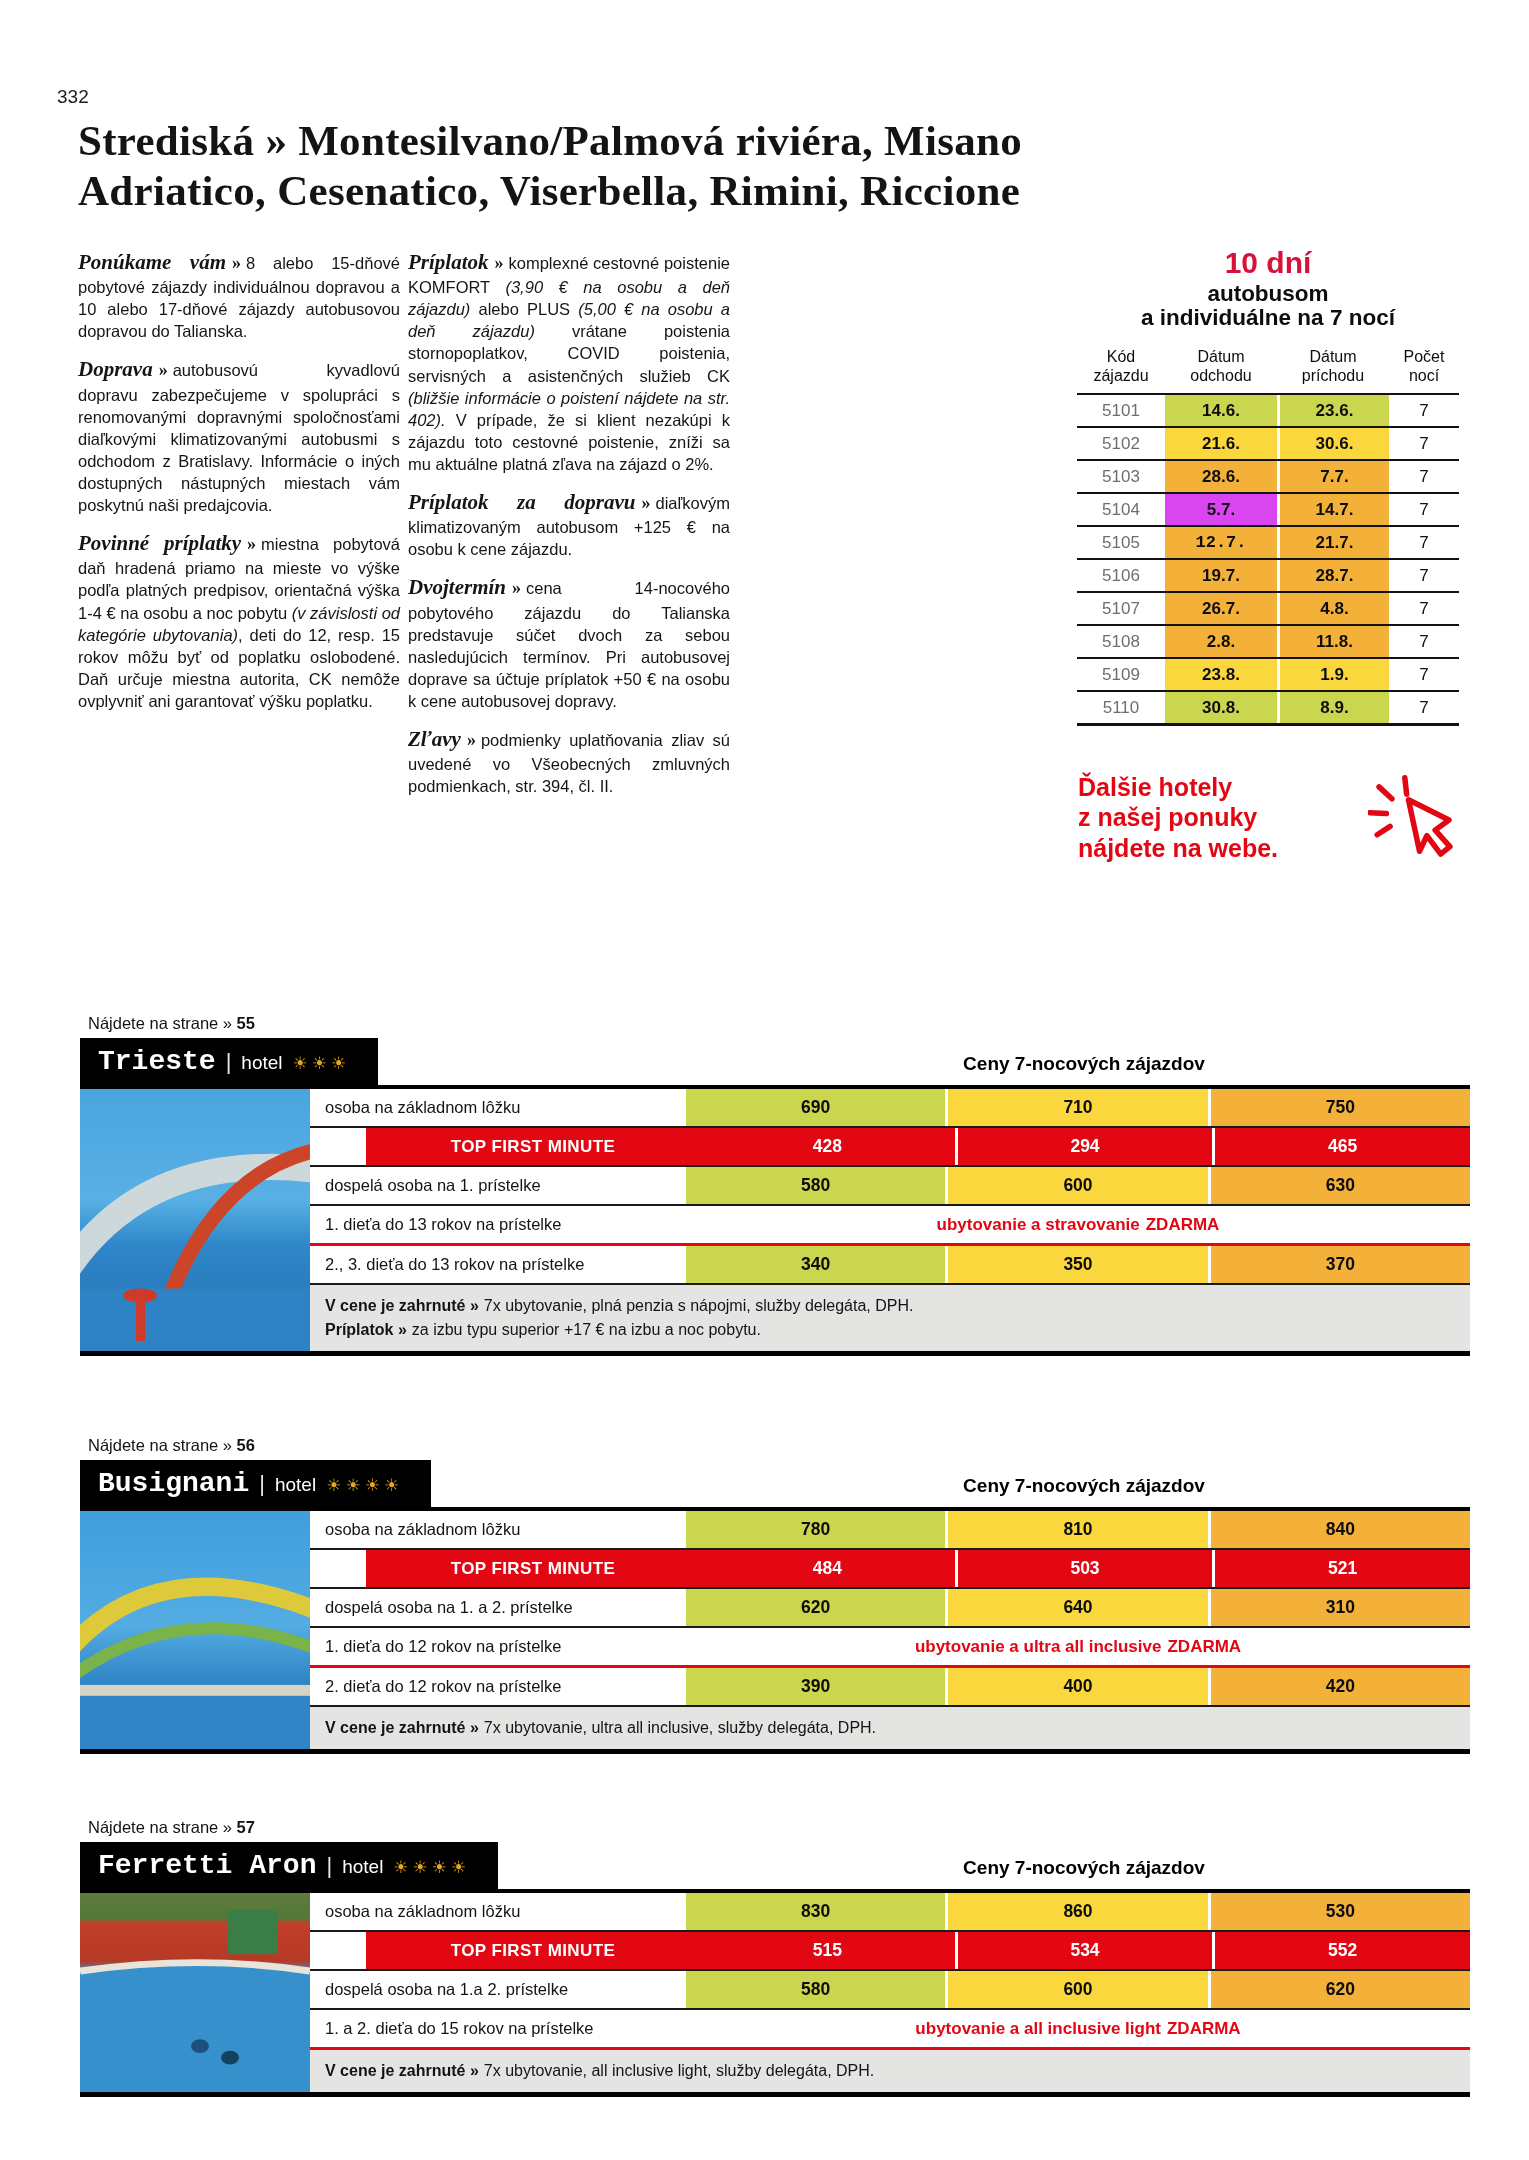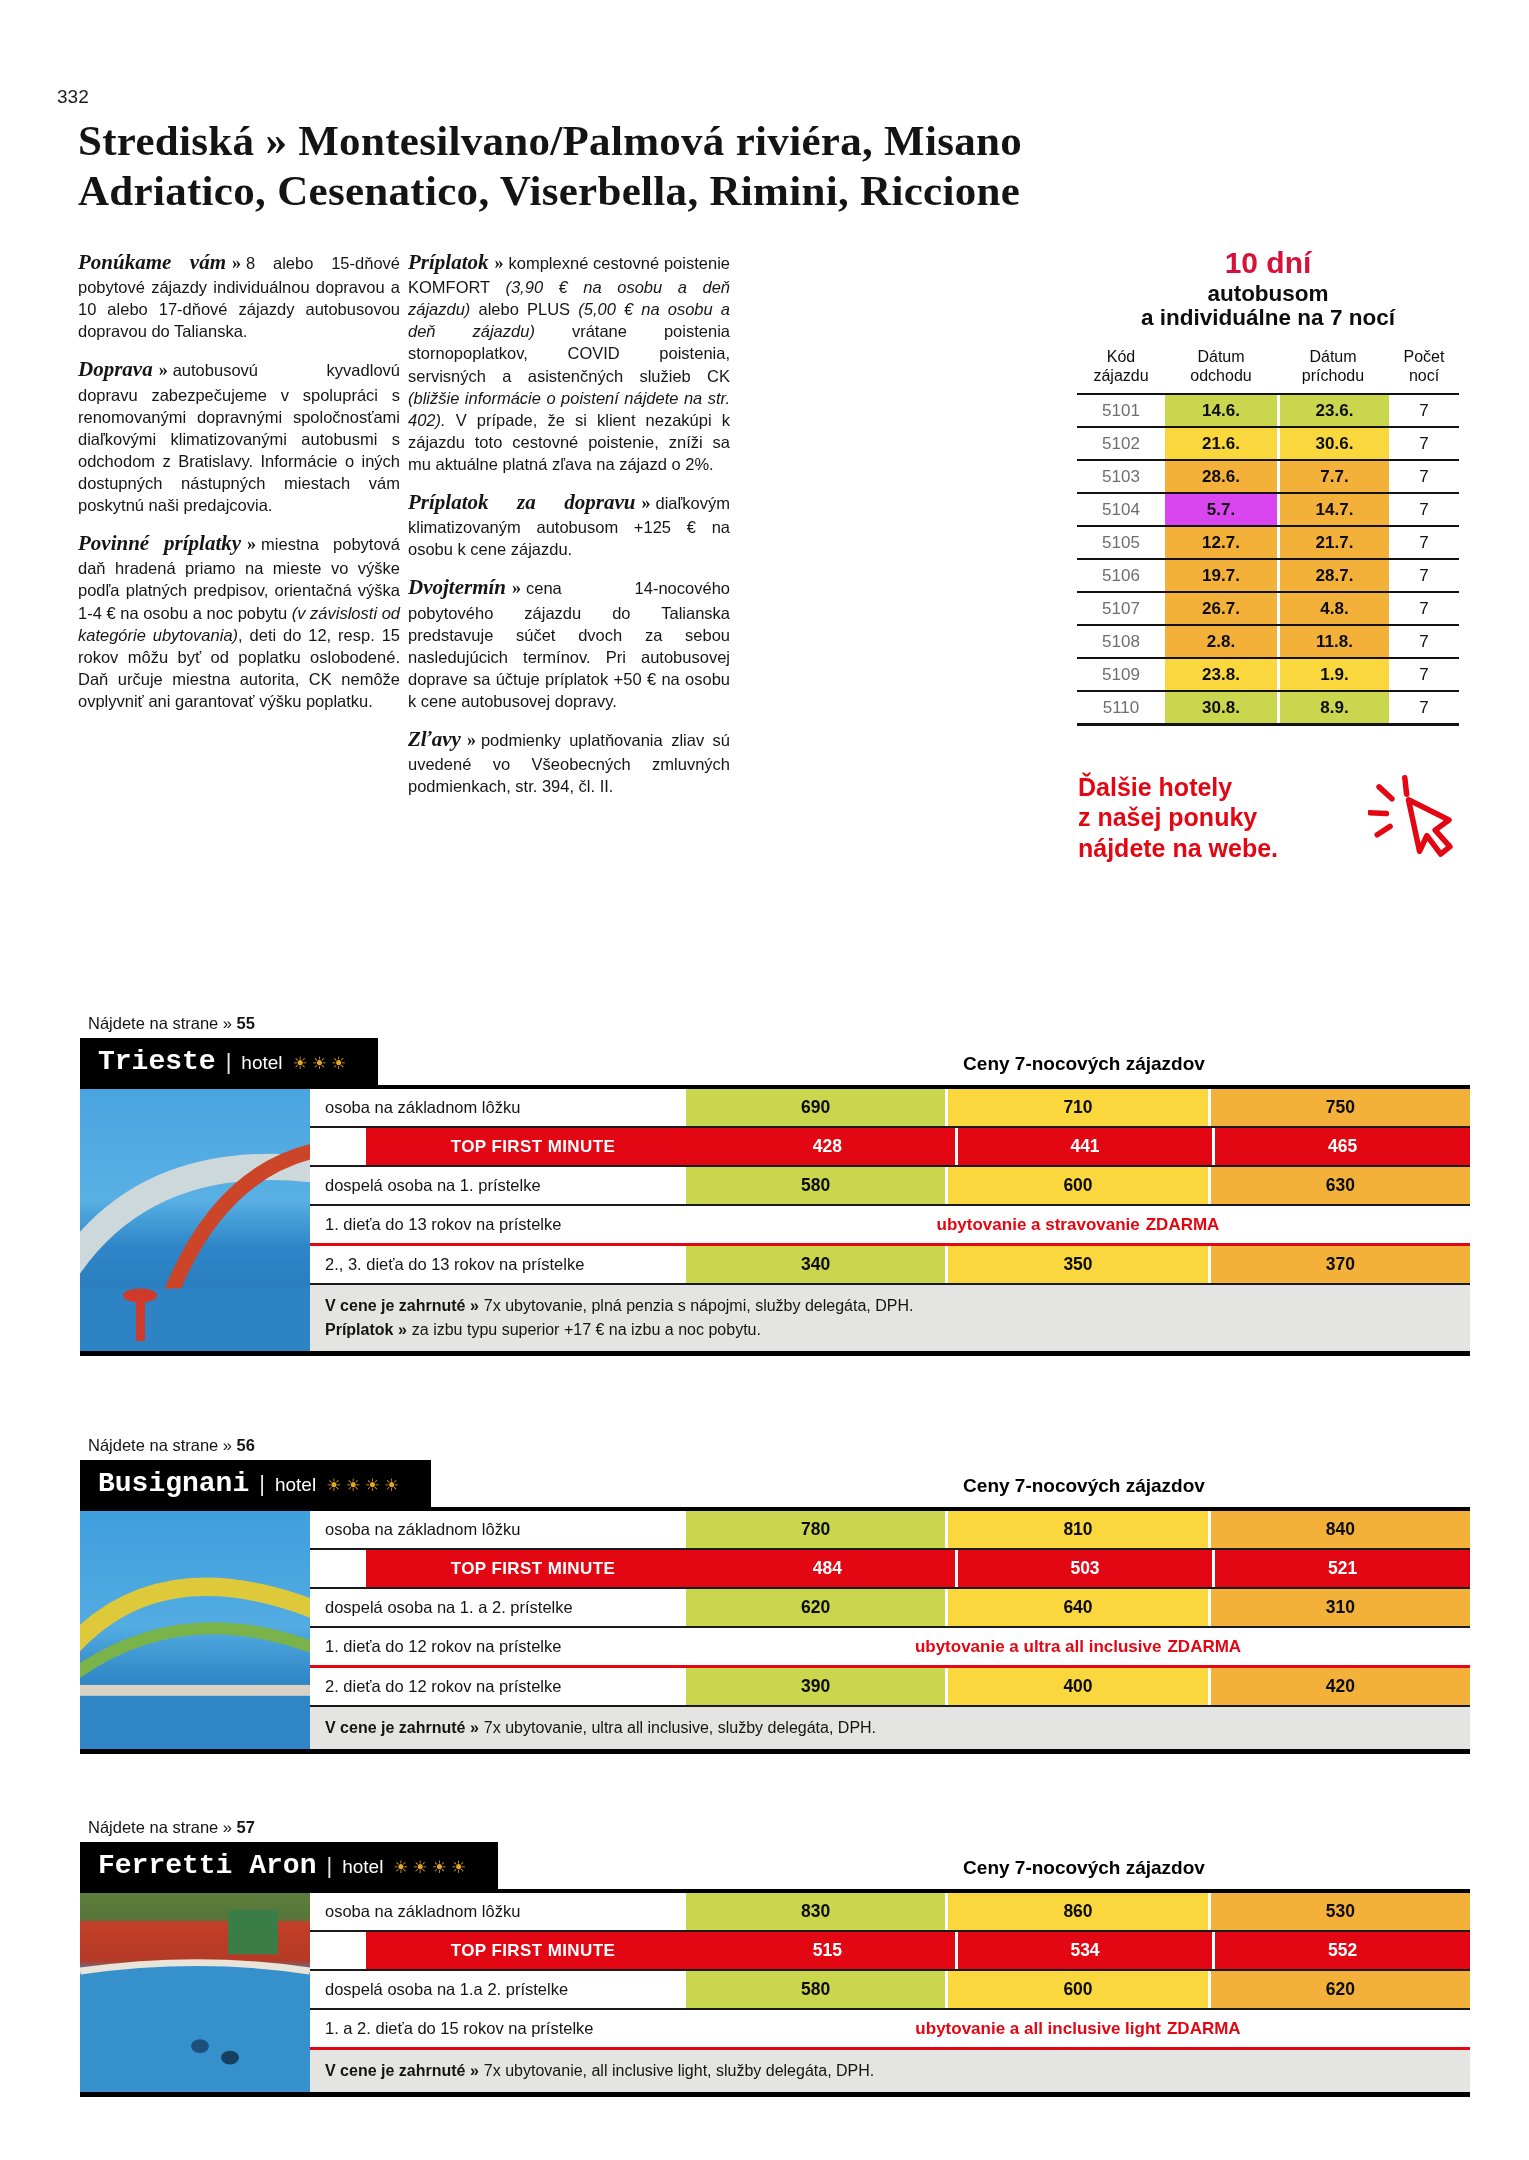--- a/index.html
+++ b/index.html
@@ -124,21 +124,21 @@
           <div class="dt-nights">7</div>
         </div>
         <div class="dt-row">
           <div class="dt-code">5104</div>
           <div class="dt-dep" style="background: #d946ef;">5.7.</div>
           <div class="dt-arr" style="background: rgb(244, 177, 58);">14.7.</div>
           <div class="dt-nights">7</div>
         </div>
         <div class="dt-row">
           <div class="dt-code">5105</div>
-          <div class="dt-dep" style="background: rgb(244, 177, 58);">12.7.</div>
+          <div class="dt-dep" style="background: rgb(244, 177, 58); font-family: Liberation Mono, monospace;">12.7.</div>
           <div class="dt-arr" style="background: rgb(244, 177, 58);">21.7.</div>
           <div class="dt-nights">7</div>
         </div>
         <div class="dt-row">
           <div class="dt-code">5106</div>
           <div class="dt-dep" style="background: rgb(244, 177, 58);">19.7.</div>
           <div class="dt-arr" style="background: rgb(244, 177, 58);">28.7.</div>
           <div class="dt-nights">7</div>
         </div>
         <div class="dt-row">
@@ -203,21 +203,21 @@
                 <div class="pcell" style="background: rgb(201, 214, 78);">690</div>
                 <div class="pcell" style="background: rgb(251, 215, 62);">710</div>
                 <div class="pcell" style="background: rgb(244, 177, 58);">750</div>
               </div>
             </div>
             <div class="prow top">
               <div class="notch"></div>
               <div class="plabel">TOP FIRST MINUTE</div>
               <div class="pcells">
                 <div class="pcell" style="background: rgb(227, 6, 19);">428</div>
-                <div class="pcell" style="background: rgb(227, 6, 19);">441</div>
+                <div class="pcell" style="background: rgb(227, 6, 19);">294</div>
                 <div class="pcell" style="background: rgb(227, 6, 19);">465</div>
               </div>
             </div>
             <div class="prow ">
               <div class="plabel">dospelá osoba na 1. prístelke</div>
               <div class="pcells">
                 <div class="pcell" style="background: rgb(201, 214, 78);">580</div>
                 <div class="pcell" style="background: rgb(251, 215, 62);">600</div>
                 <div class="pcell" style="background: rgb(244, 177, 58);">630</div>
               </div>

